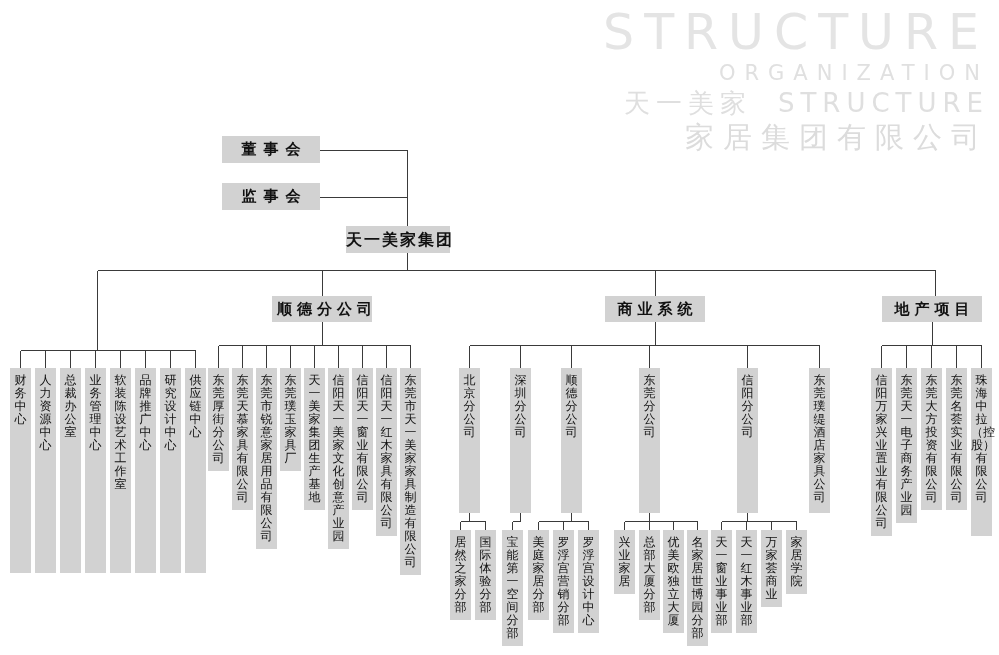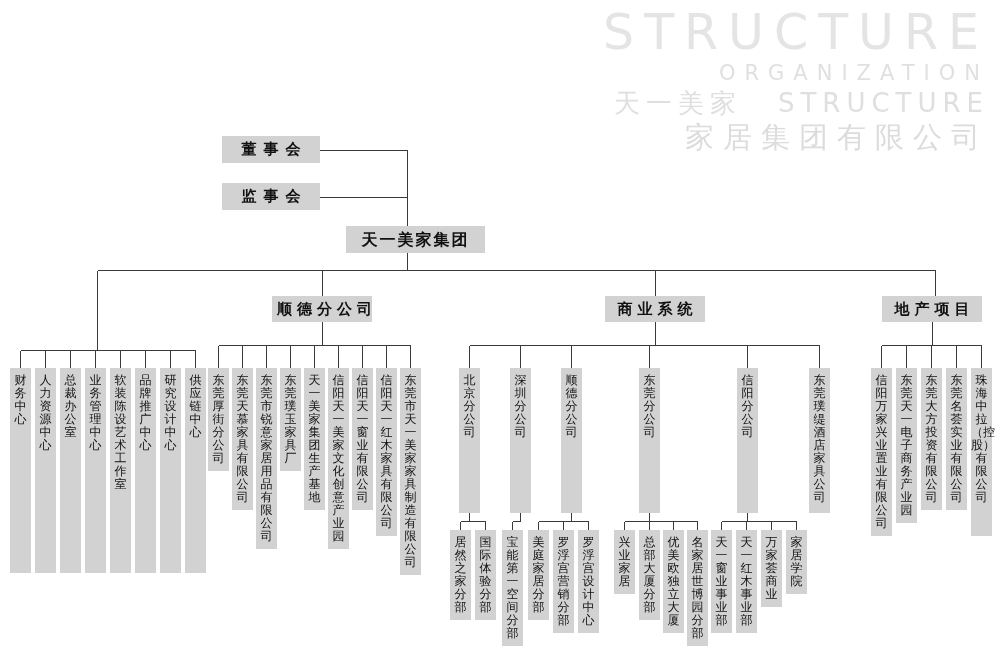--- a/index.html
+++ b/index.html
@@ -4,33 +4,33 @@
 <style>
   html,body{margin:0;padding:0;background:#ffffff;}
   body{font-family:"DejaVu Sans",sans-serif;}
   #stage{position:relative;width:999px;height:655px;background:#fff;overflow:hidden;}
 
   
   #watermark{position:absolute;top:6px;right:10px;text-align:right;z-index:0;user-select:none;line-height:1.1;}
   .wm1{font-size:49px;letter-spacing:10px;color:#e4e4e4;font-weight:400;}
   .wm2{font-size:21px;letter-spacing:9px;color:#e0e0e0;margin-top:2px;}
   .wm3{font-size:26px;color:#dfdfdf;margin-top:4px;}
-  .wm3 .cn{letter-spacing:6px;margin-right:36px;}
+  .wm3 .cn{letter-spacing:6px;margin-right:26px;}
   .wm3 .en{letter-spacing:6px;}
   .wm4{font-size:29px;letter-spacing:9px;color:#dcdcdc;margin-top:4px;}
 
   
   #lines{position:absolute;left:0;top:0;z-index:1;}
 
   
   .hbox{position:absolute;z-index:2;background:#d2d2d2;color:#111;
         font-weight:bold;text-align:center;white-space:nowrap;}
   .board{left:222px;top:136px;width:98px;height:27px;line-height:27px;font-size:15px;letter-spacing:7px;padding-left:7px;box-sizing:border-box;}
   .superv{left:222px;top:183px;width:98px;height:27px;line-height:27px;font-size:15px;letter-spacing:7px;padding-left:7px;box-sizing:border-box;}
-  .group{left:346px;top:226px;width:139px;height:27px;line-height:27px;font-size:16px;letter-spacing:2px;}
+  .group{left:346px;top:226px;width:104px;height:27px;line-height:27px;font-size:16px;letter-spacing:2px;}
   .branch{top:296px;width:100px;height:26px;line-height:26px;font-size:15px;letter-spacing:5px;padding-left:5px;box-sizing:border-box;}
   .branch.ind{left:272px;}
   .branch.com{left:605px;}
   .branch.re{left:882px;}
 
   .vbox{position:absolute;z-index:2;width:21px;background:#d2d2d2;color:#111;
         font-size:12px;line-height:13px;text-align:center;word-break:break-all;
         padding:6px 0;box-sizing:border-box;}
   .row1{top:368px;}
   .row2{top:530px;}

